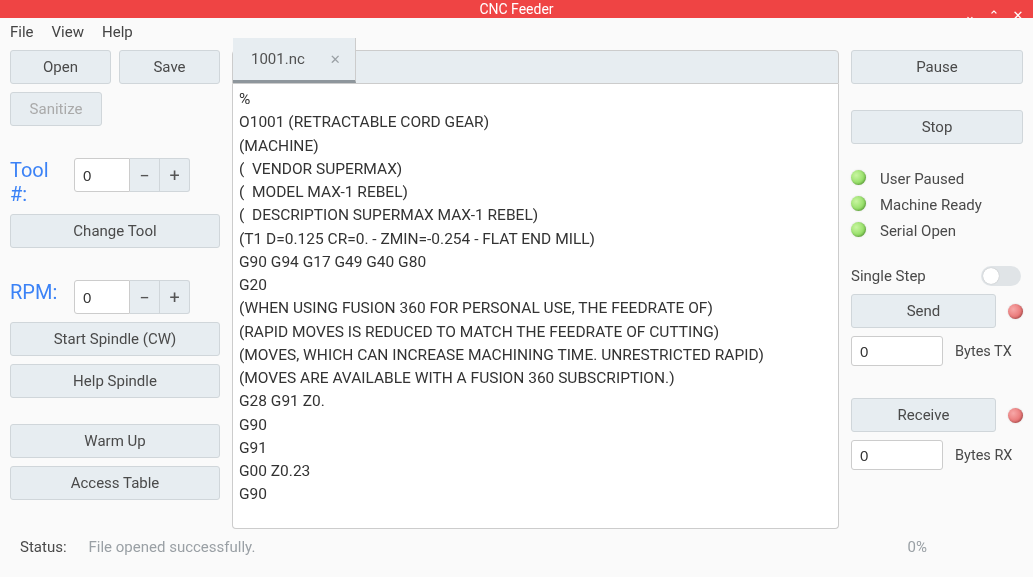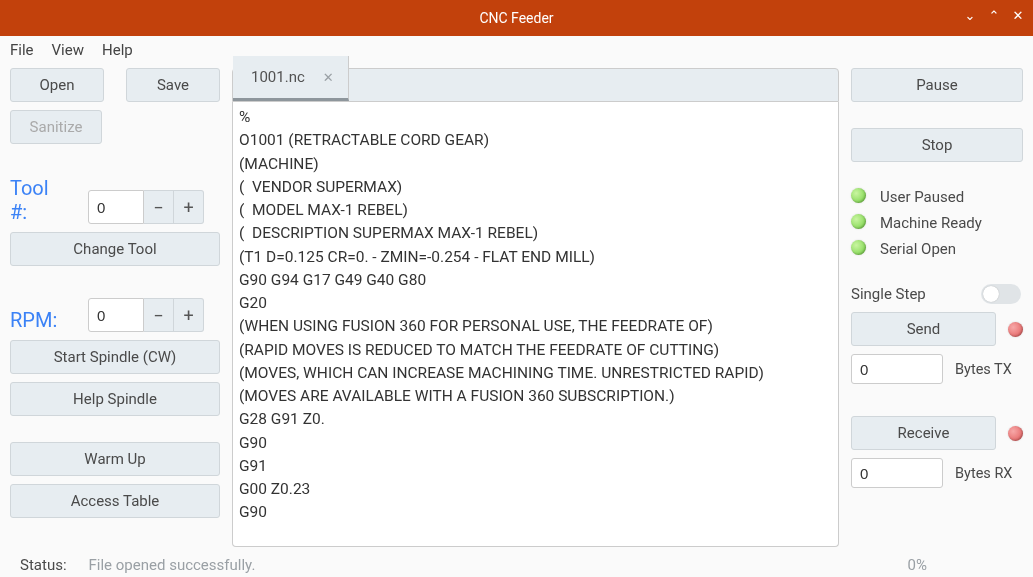--- a/index.html
+++ b/index.html
@@ -6,22 +6,22 @@
   html, body {
     margin: 0; padding: 0;
     width: 1033px; height: 577px;
     font-family: -apple-system, BlinkMacSystemFont, "Segoe UI", Roboto, "Helvetica Neue", Arial, sans-serif;
     font-size: 15px;
     color: #4a4a4a;
     background: #fafafa;
     overflow: hidden;
   }
   .titlebar {
-    height: 36px;
-    background: #c2410c;
+    height: 18px;
+    background: #ef4444;
     color: #fff;
     display: flex;
     align-items: center;
     justify-content: center;
     position: relative;
     font-size: 14px;
   }
   .titlebar .controls {
     position: absolute;
     right: 8px;
@@ -78,21 +78,21 @@
     border-radius: 3px;
     display: flex;
     align-items: center;
     justify-content: center;
     font-size: 15px;
     color: #4a4a4a;
     cursor: pointer;
     user-select: none;
   }
   .btn.disabled { color: #aaa; }
-  .row { display: flex; gap: 22px; align-items: flex-end; }
+  .row { display: flex; gap: 8px; align-items: flex-start; }
   .row.top2 .btn { flex: 1; }
   .gap { height: 16px; }
   .gap-s { height: 10px; }
   .label {
     width: 56px;
     font-size: 20px;
     color: #3b82f6;
   }
   .spin {
     display: flex;
@@ -130,21 +130,21 @@
     border: 1px solid #ccc;
     border-radius: 4px 4px 0 0;
     display: flex;
     align-items: flex-end;
   }
   .tab {
     height: 45px;
     padding: 0 10px 0 18px;
     display: flex;
     align-items: center;
-    gap: 14px;
+    gap: 21px;
     background: #e7edf1;
     border-right: 1px solid #ccc;
     border-bottom: 3px solid #8e969c;
     font-size: 15px;
     color: #525252;
     cursor: pointer;
     justify-content: space-between;
   }
   .tab .x { color: #9aa0a5; font-size: 13px; padding: 0 4px; cursor: pointer; }
   .editor {

